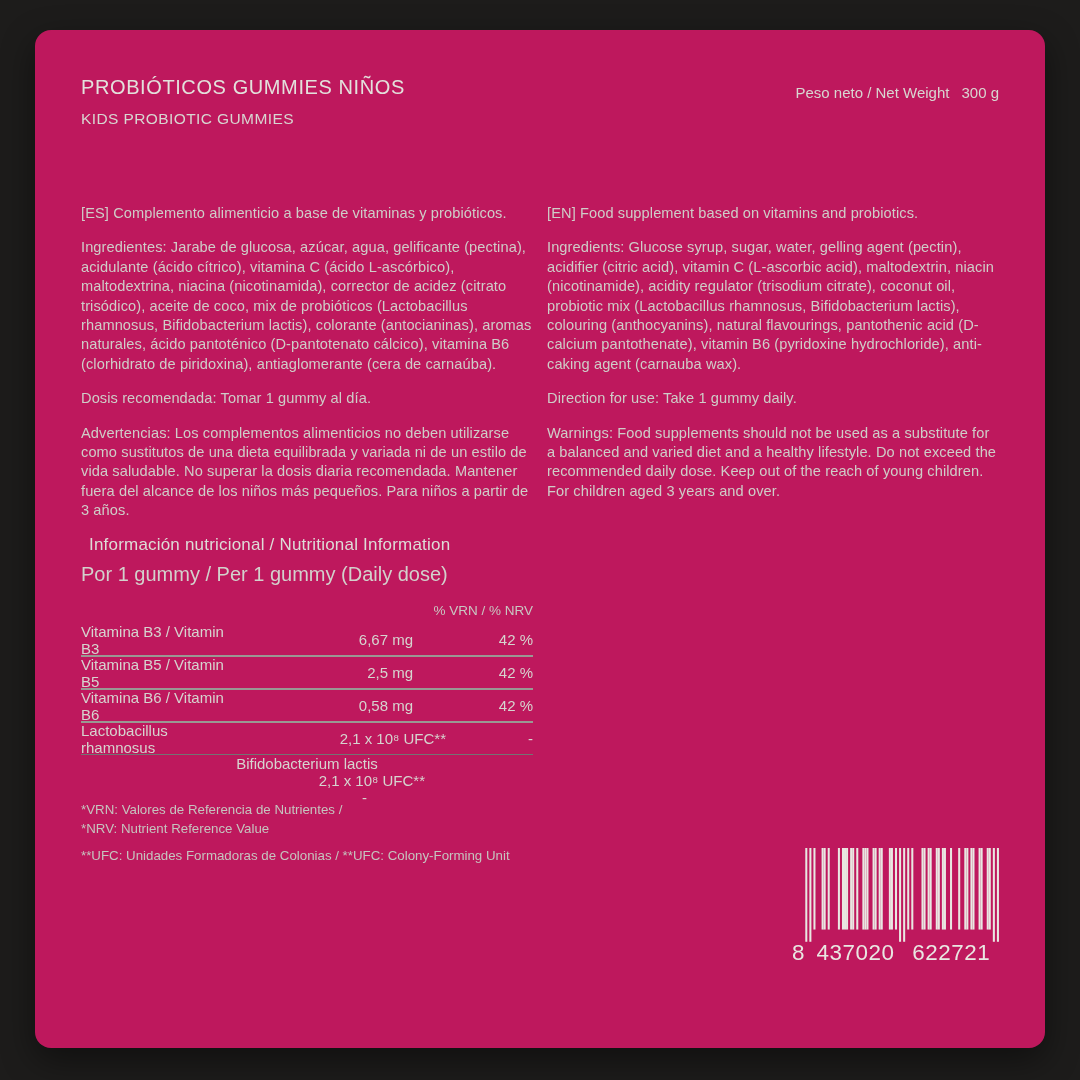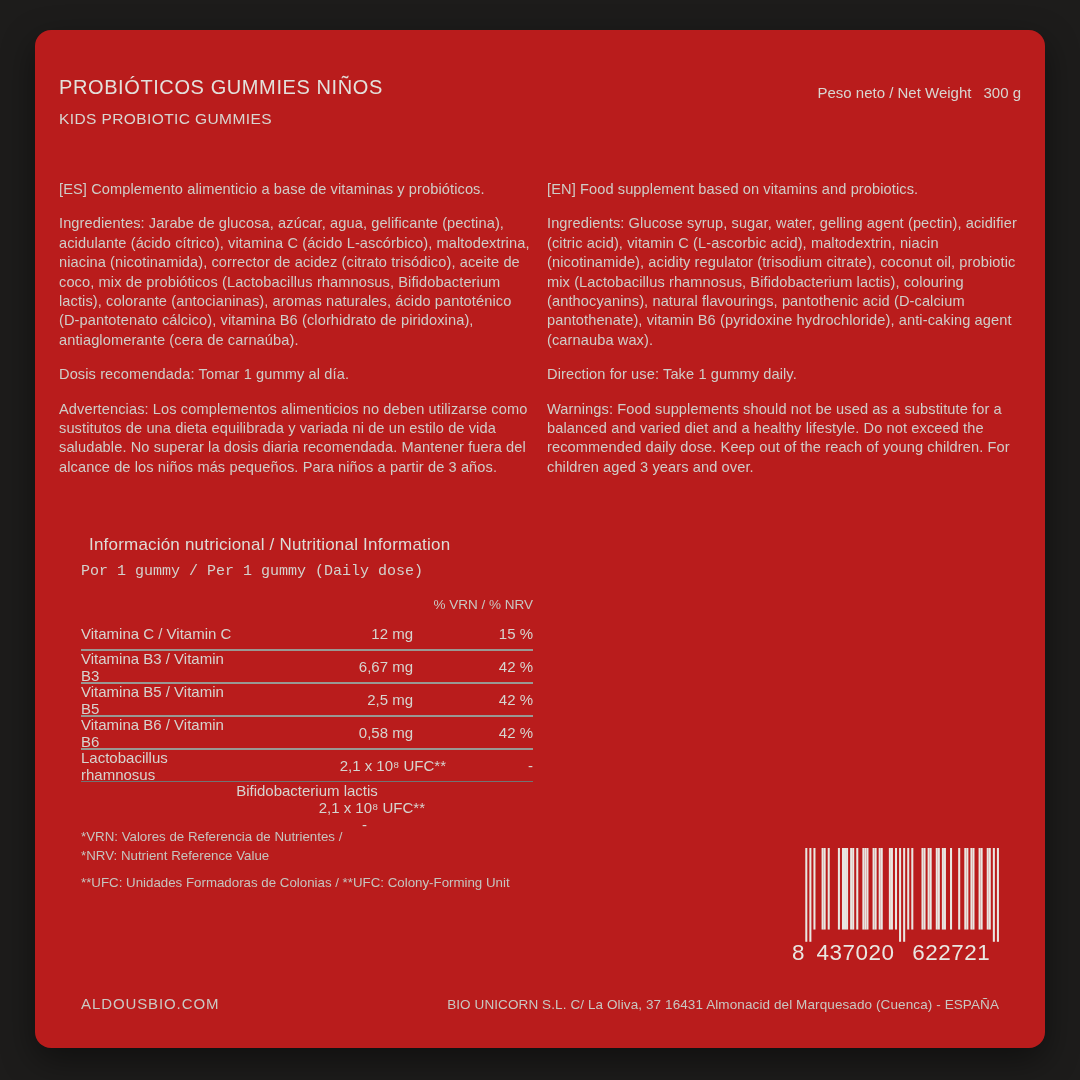--- a/index.html
+++ b/index.html
@@ -2,36 +2,36 @@
 <html><head>
 <meta charset="utf-8">
 <style>
   html,body{margin:0;padding:0;}
   body{
     width:1080px;height:1080px;background:#1d1c1b;overflow:hidden;
     font-family:"Liberation Sans","DejaVu Sans",sans-serif;
   }
   .card{
     position:absolute;left:35px;top:30px;width:1010px;height:1018px;
-    background:#b91c1c;border-radius:16px;box-sizing:border-box;
-    padding:0 24px;color:#d0cec9;box-shadow:0 12px 34px rgba(0,0,0,.45);
+    background:#be185d;border-radius:16px;box-sizing:border-box;
+    padding:0 46px;color:#d0cec9;box-shadow:0 12px 34px rgba(0,0,0,.45);
   }
   
   .hdr{display:flex;justify-content:space-between;align-items:flex-start;padding-top:46px;}
   .title{font-size:20px;font-weight:400;letter-spacing:.6px;color:#e3e1dc;margin:0;}
   .subtitle{font-size:15.5px;font-weight:400;letter-spacing:.4px;color:#d8d6d1;margin:11px 0 0;}
   .netweight{font-size:15px;color:#d8d6d1;margin-top:8px;white-space:nowrap;}
   .nw-value{margin-left:12px;margin-top:24px;}
   
-  .cols{display:grid;grid-template-columns:1fr 1fr;column-gap:14px;margin-top:52px;}
+  .cols{display:grid;grid-template-columns:1fr 1fr;column-gap:14px;margin-top:76px;}
   .col p{font-size:14.6px;line-height:19.4px;margin:0 0 15px;color:#cfcdc8;letter-spacing:.1px;}
   
   .nutrition{position:absolute;left:46px;top:497px;width:452px;}
   .nut-heading{font-size:17px;font-weight:400;color:#dedcd7;letter-spacing:.2px;margin:8px;}
-  .nut-sub{font-size:15px;color:#d3d1cc;margin-top:7px;font-family:Liberation Mono, monospace;}
+  .nut-sub{font-size:20px;color:#d3d1cc;margin-top:7px;}
   .nut-colhead{font-size:13.5px;text-align:right;color:#c9c7c2;margin-top:17px;padding-bottom:6px;}
   .nrow{display:flex;align-items:center;height:31px;border-bottom:2px solid #9a9893;
         font-size:15px;color:#d6d4cf;}
   .nrow.thin{border-bottom:1px solid #737373;}
   .nrow.last{border-bottom:none;flex-direction:column;}
   .ncell-name{flex:1;}
   .ncell-amount{width:170px;text-align:right;}
   .ncell-nrv{width:120px;text-align:right;}
   .nrow.cfu .ncell-amount{transform:translateX(33px);}
   .fn{font-size:13.3px;line-height:19px;color:#c6c4bf;margin:14px 0 0;}
@@ -75,25 +75,20 @@
       <p>Warnings: Food supplements should not be used as a substitute for a balanced and varied diet and a healthy lifestyle. Do not exceed the recommended daily dose. Keep out of the reach of young children. For children aged 3 years and over.</p>
     </div>
   </div>
 
   <section class="nutrition">
     <h3 class="nut-heading">Información nutricional / Nutritional Information</h3>
     <div class="nut-sub">Por 1 gummy / Per 1 gummy (Daily dose)</div>
     <div class="nut-colhead">% VRN / % NRV</div>
 
     <div>
-      <div class="nrow">
-        <span class="ncell-name">Vitamina C / Vitamin C</span>
-        <span class="ncell-amount">12 mg</span>
-        <span class="ncell-nrv">15 %</span>
-      </div>
       <div class="nrow">
         <span class="ncell-name">Vitamina B3 / Vitamin B3</span>
         <span class="ncell-amount">6,67 mg</span>
         <span class="ncell-nrv">42 %</span>
       </div>
       <div class="nrow">
         <span class="ncell-name">Vitamina B5 / Vitamin B5</span>
         <span class="ncell-amount">2,5 mg</span>
         <span class="ncell-nrv">42 %</span>
       </div>
@@ -169,18 +164,14 @@
         <rect x="192" y="0" width="2" height="80"></rect>
         <rect x="194" y="0" width="2" height="80"></rect>
         <rect x="198" y="0" width="2" height="92"></rect>
         <rect x="202" y="0" width="2" height="92"></rect>
         <text x="7" y="110" text-anchor="middle" font-size="22">8</text>
         <text x="25" y="110" font-size="22" textLength="76" lengthAdjust="spacing">437020</text>
         <text x="119" y="110" font-size="22" textLength="76" lengthAdjust="spacing">622721</text>
       </svg>
   </div>
 
-  <div class="ftr">
-    <span class="website">ALDOUSBIO.COM</span>
-    <span class="company">BIO UNICORN S.L. C/ La Oliva, 37 16431 Almonacid del Marquesado (Cuenca) - ESPAÑA</span>
-  </div>
 
 </div>
 
 </body></html>

